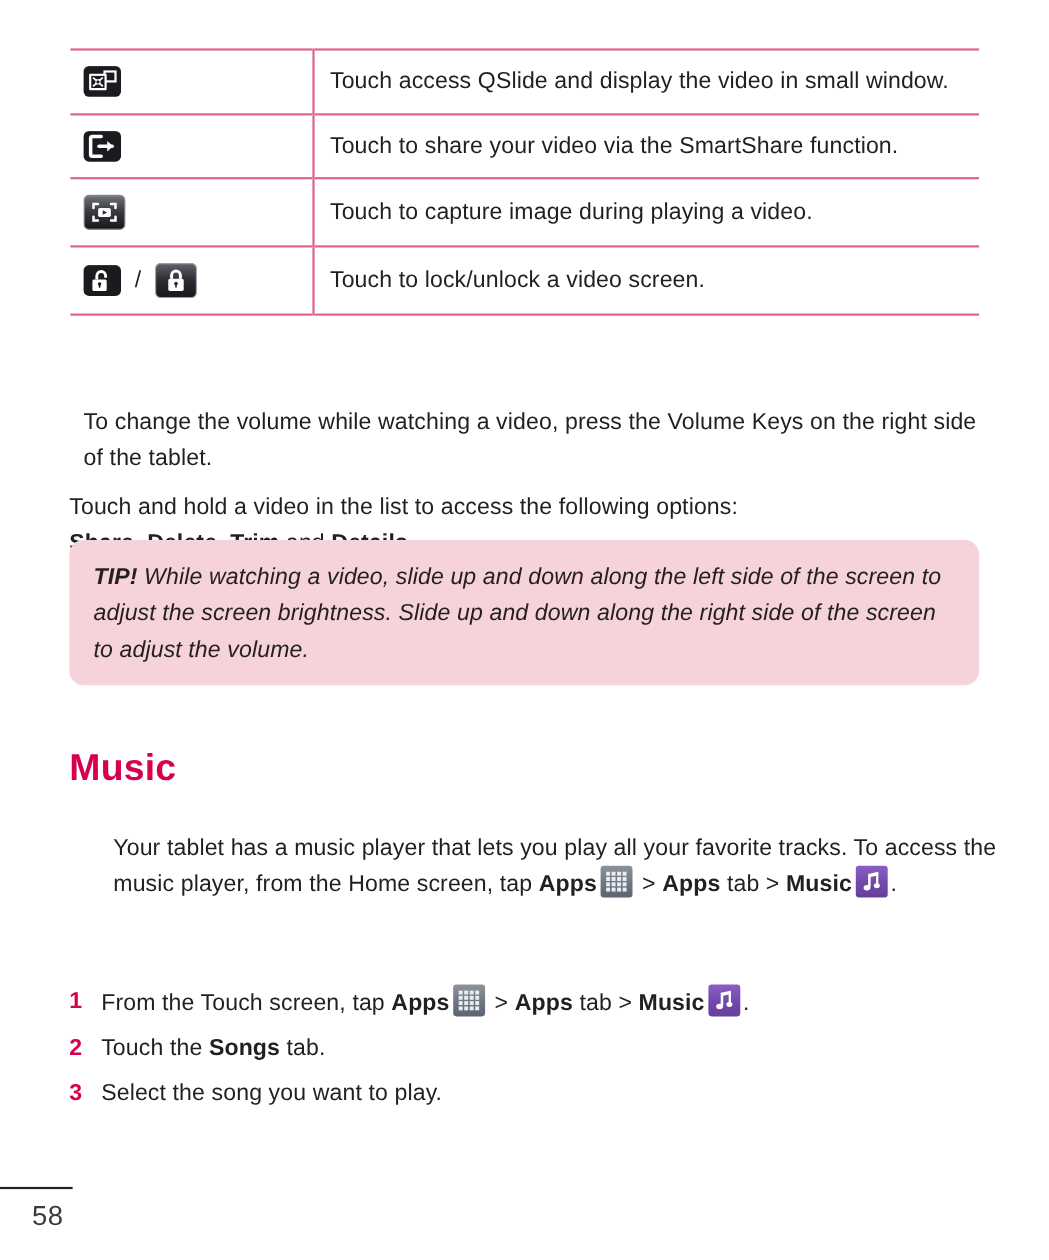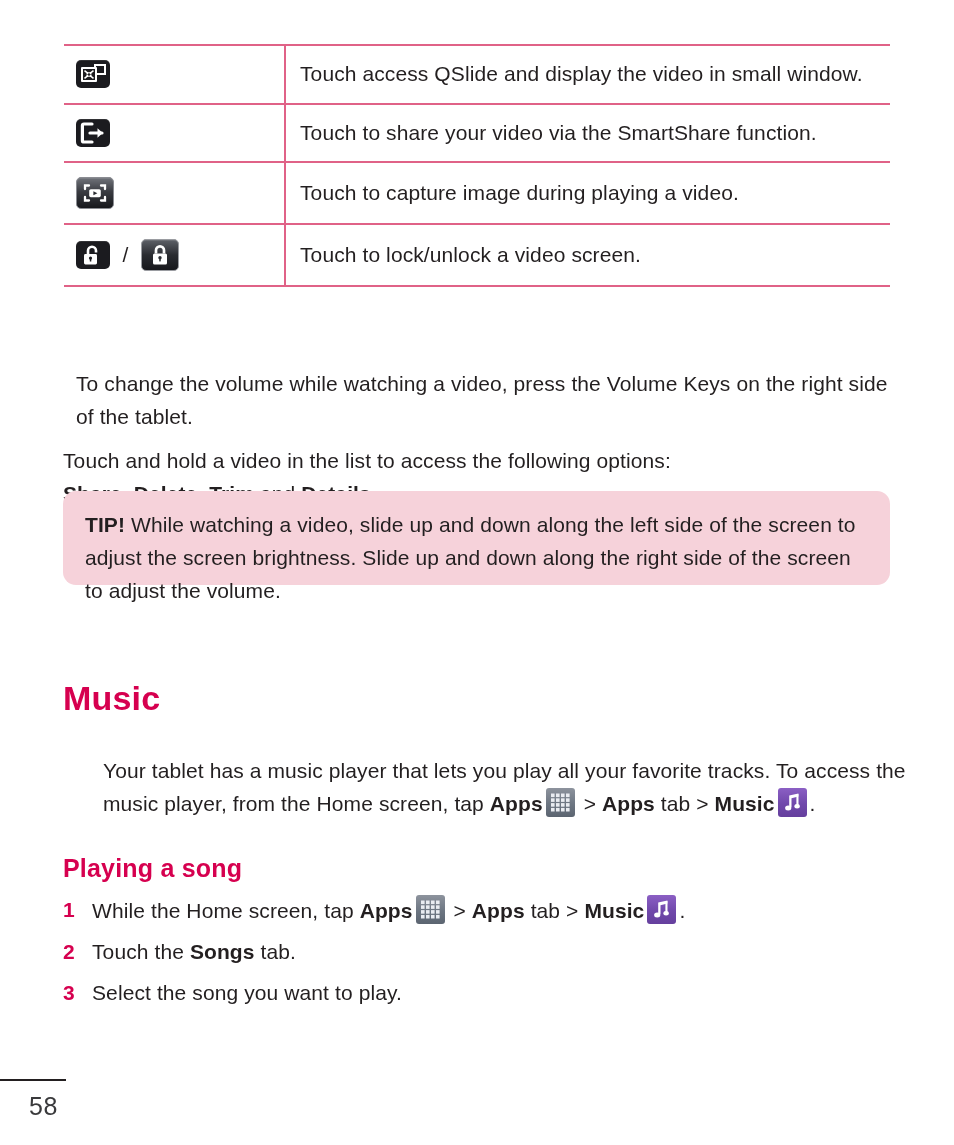--- a/index.html
+++ b/index.html
@@ -96,25 +96,26 @@
   .p1 { left: 63px; top: 346px; width: 832px; margin-left: 13px; }
   .p2 { left: 63px; top: 423px; width: 832px; }
   .p2 b { font-weight: bold; }
 
   
   .tip-box {
     position: absolute;
     left: 63px;
     top: 491px;
     width: 827px;
-    height: 94px;
+    height: 132px;
     background: #f6d2da;
     border-radius: 13px;
     box-sizing: border-box;
     padding: 17px 24px 0 22px;
+    font-style: italic;
   }
   .tip-box p {
     margin: 0;
     font-size: 21px;
     line-height: 33px;
     color: #231f20;
     letter-spacing: 0.1px;
   }
   .tip-label { font-weight: bold; }
 
@@ -319,27 +320,26 @@
             <rect x="15" y="19.9" width="3.6" height="3.6"></rect>
             <rect x="20" y="19.9" width="3.6" height="3.6"></rect>
           </g>
         </svg></span><span> &gt; </span><b>Apps</b><span> tab &gt; </span><b>Music</b><span class="inline-icon music"><svg width="29" height="29" viewBox="0 0 29 29">
           <path d="M11.2 7.6 L20.4 5.6 L20.4 8.6 L13.5 10.3 L13.5 19.2 L11.2 19.2 Z" fill="#ffffff"></path>
           <ellipse cx="10.2" cy="20.1" rx="3.1" ry="2.5" fill="#ffffff"></ellipse>
           <ellipse cx="19.1" cy="18.2" rx="2.7" ry="2.2" fill="#ffffff"></ellipse>
           <rect x="18.4" y="6.1" width="2.1" height="12.2" fill="#ffffff"></rect>
         </svg></span><span>.</span></p>
 
-  <h2 class="h-sub">Playing a song</h2>
 
   <div class="steps">
 
     <div class="step">
       <span class="step-num">1</span>
-      <span class="step-text"><span>While the Home screen, tap </span><b>Apps</b><span class="inline-icon apps"><svg width="29" height="29" viewBox="0 0 29 29">
+      <span class="step-text"><span>From the Touch screen, tap </span><b>Apps</b><span class="inline-icon apps"><svg width="29" height="29" viewBox="0 0 29 29">
               <g fill="#e9ecf1">
                 <rect x="5" y="5.5" width="3.6" height="3.6"></rect>
                 <rect x="10" y="5.5" width="3.6" height="3.6"></rect>
                 <rect x="15" y="5.5" width="3.6" height="3.6"></rect>
                 <rect x="20" y="5.5" width="3.6" height="3.6"></rect>
                 <rect x="5" y="10.3" width="3.6" height="3.6"></rect>
                 <rect x="10" y="10.3" width="3.6" height="3.6"></rect>
                 <rect x="15" y="10.3" width="3.6" height="3.6"></rect>
                 <rect x="20" y="10.3" width="3.6" height="3.6"></rect>
                 <rect x="5" y="15.1" width="3.6" height="3.6"></rect>

